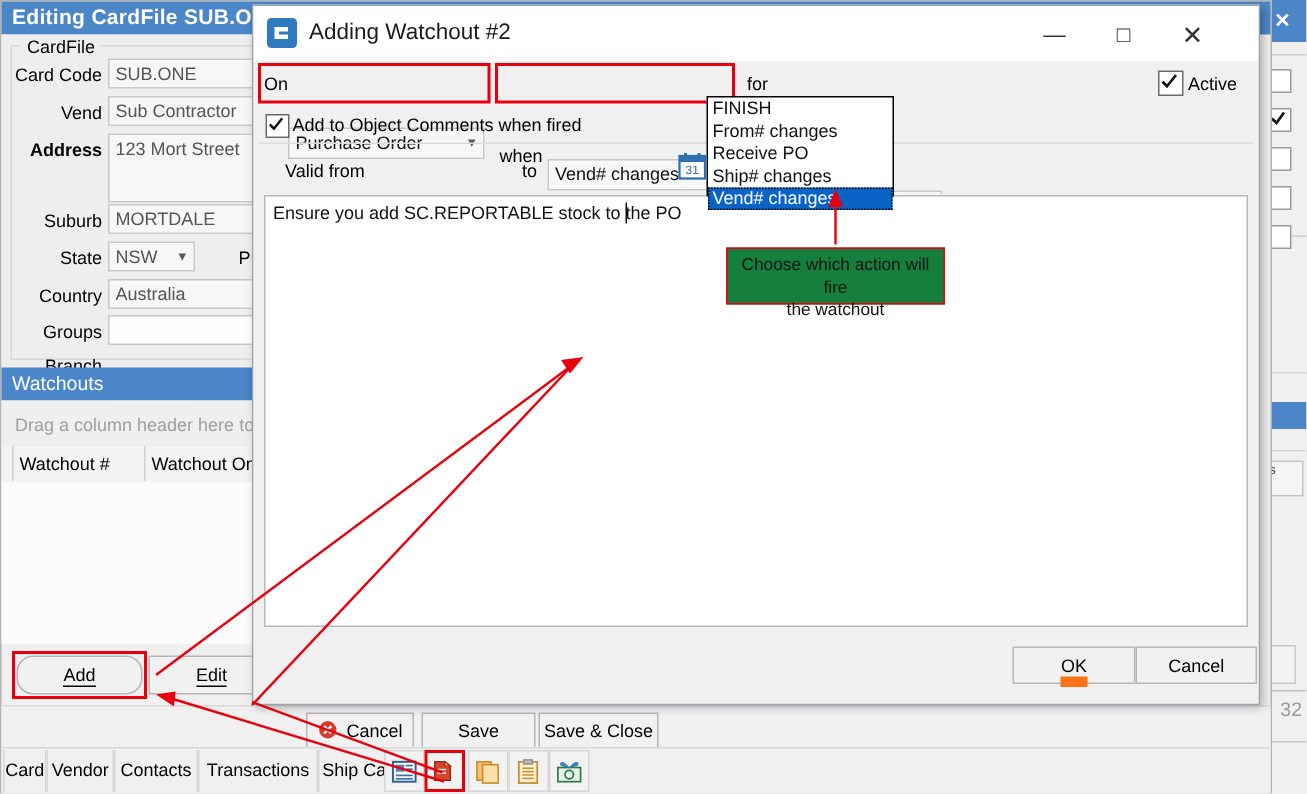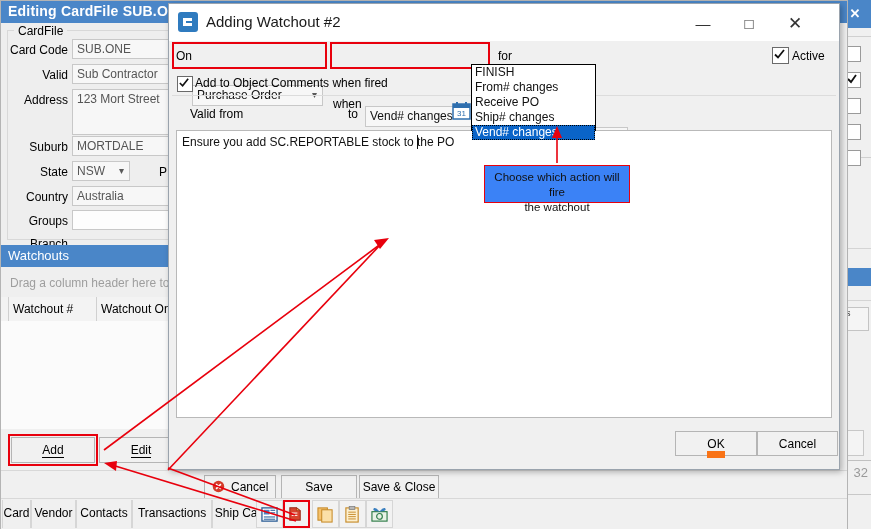--- a/index.html
+++ b/index.html
@@ -78,21 +78,21 @@
   #hl-when{left:330px;top:42px;width:160px;height:27px;border:2px solid #e8000d;box-sizing:border-box;}
 
   #dropdown-list{left:471px;top:64px;width:125px;height:67px;background:#fff;border:1px solid #000;box-sizing:border-box;z-index:40;}
   .ddi{font-size:12px;padding:1px 3px;line-height:13px;color:#111;}
   .ddi.sel{background:#0a64c8;color:#fff;outline:1px dotted #000;outline-offset:-1px;}
 
   #memo{left:176px;top:130px;width:656px;height:288px;background:#fff;border:1px solid #b9b9b9;box-sizing:border-box;}
   #memo-text{left:182px;top:135px;font-size:12px;color:#111;}
   #caret{left:417px;top:135px;width:1px;height:14px;background:#111;}
 
-  #callout{left:484px;top:165px;width:146px;height:38px;border:1px solid #e8000d;background:#3b82f6;box-sizing:border-box;
+  #callout{left:484px;top:165px;width:146px;height:38px;border:1px solid #e8000d;background:#15803d;box-sizing:border-box;
            font-size:11.5px;text-align:center;color:#111;line-height:15px;padding-top:4px;}
 
   .red-arrow{stroke:#e8000d;stroke-width:1.6;fill:none;}
   .red-head{fill:#e8000d;}
   svg.overlay{position:absolute;left:0;top:0;width:871px;height:529px;pointer-events:none;z-index:60;}
 </style>
 </head>
 <body>
 
 <div class="abs" id="bg-window"></div>
@@ -122,24 +122,24 @@
 <div class="abs" id="main-titlebar"></div>
 <div class="abs" id="main-title">Editing CardFile SUB.ONE</div>
 
 <div class="abs" id="cardfile-panel"></div>
 <div class="abs" id="cardfile-group"></div>
 <div class="abs" id="cardfile-legend">CardFile</div>
 
 <div class="abs lbl" style="left:4px;top:43px;width:64px;">Card Code</div>
 <div class="abs fld" style="left:72px;top:39px;width:176px;height:20px;">SUB.ONE</div>
 
-<div class="abs lbl" style="left:4px;top:68px;width:64px;">Valid</div>
+<div class="abs lbl" style="left:4px;top:68px;width:64px;">Vend</div>
 <div class="abs fld" style="left:72px;top:64px;width:176px;height:20px;">Sub Contractor</div>
 
-<div class="abs lbl" style="left:4px;top:93px;width:64px;">Address</div>
+<div class="abs lbl" style="left:4px;top:93px;width:64px;font-weight:bold;">Address</div>
 <div class="abs fld" style="left:72px;top:89px;width:176px;height:46px;">123 Mort Street</div>
 
 <div class="abs lbl" style="left:4px;top:140px;width:64px;">Suburb</div>
 <div class="abs fld" style="left:72px;top:136px;width:176px;height:20px;">MORTDALE</div>
 
 <div class="abs lbl" style="left:4px;top:165px;width:64px;">State</div>
 <div class="abs combo" style="left:72px;top:161px;width:58px;height:20px;">
   <span>NSW</span>
   <span class="chev">▾</span>
 </div>
@@ -161,21 +161,21 @@
 <div class="abs" id="watchouts-header-lbl">Watchouts</div>
 <div class="abs" id="watchouts-group-hint"></div>
 <div class="abs" id="watchouts-group-hint-lbl">Drag a column header here to gro</div>
 <div class="abs" id="grid-colhead"></div>
 <div class="abs colsep" style="left:8px;"></div>
 <div class="abs colsep" style="left:96px;"></div>
 <div class="abs" style="left:13px;top:302px;font-size:12px;">Watchout #</div>
 <div class="abs" style="left:101px;top:302px;font-size:12px;">Watchout On</div>
 <div class="abs" id="grid-body"></div>
 
-<div class="abs btn" style="left:11px;top:437px;width:84px;height:26px;padding-top:5px;">
+<div class="abs btn" style="left:11px;top:437px;width:84px;height:26px;padding-top:5px;border-radius:11px;">
   <span style="border-bottom:1px solid #000;">Add</span>
 </div>
 <div class="abs btn" style="left:99px;top:437px;width:84px;height:26px;padding-top:5px;">
   <span style="border-bottom:1px solid #000;">Edit</span>
 </div>
 <div class="abs" id="add-highlight"></div>
 
 <div class="abs" id="action-bar"></div>
 <div class="abs btn" style="left:204px;top:475px;width:72px;height:24px;padding-top:4px;">
   <span style="display:inline-block;vertical-align:-2px;margin-right:3px;">

